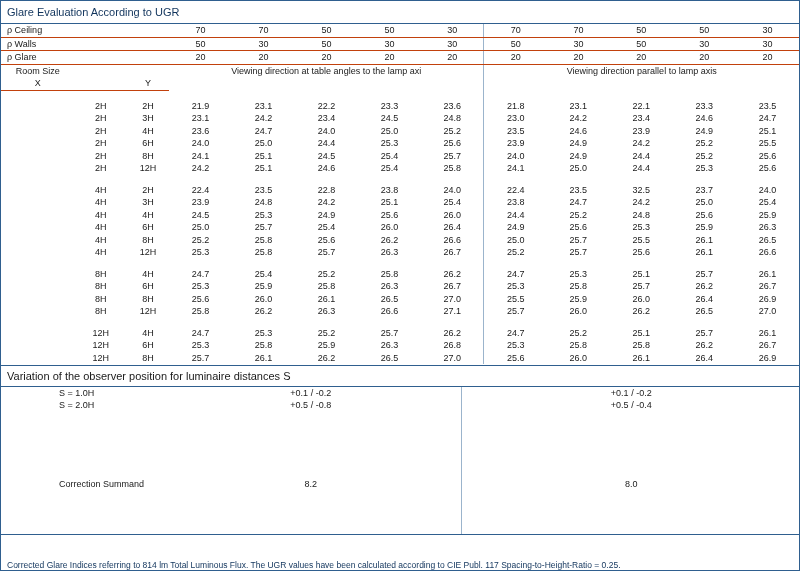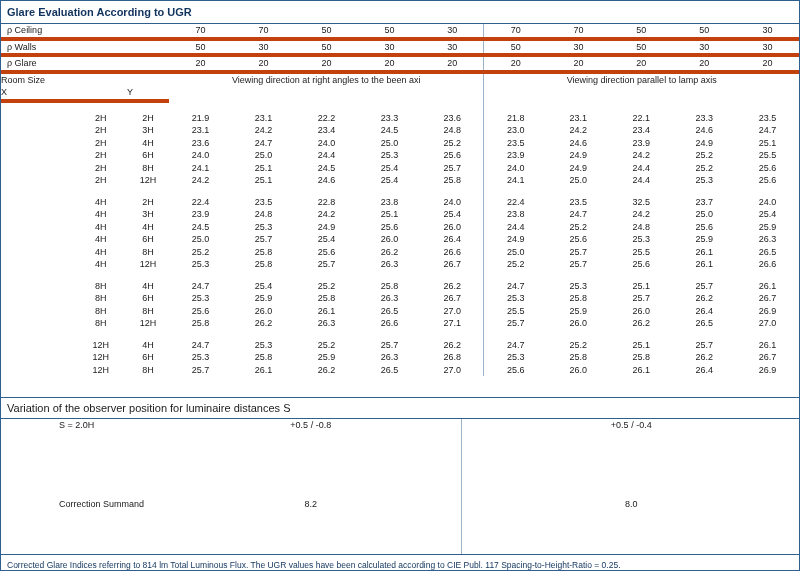--- a/index.html
+++ b/index.html
@@ -17,21 +17,21 @@
   }
   .sheet {
     position: relative;
     width: 800px;
     height: 571px;
     box-sizing: border-box;
     border: 1px solid #2f5f8f;
   }
   .title {
     font-size: 11px;
-    font-weight: bold;
+    font-weight: normal;
     padding: 5px 0 5px 6px;
     color: #11345c;
   }
   .rule {
     height: 1px;
     background: #2f5f8f;
     width: 100%;
   }
   table.grid {
     width: 100%;
@@ -45,51 +45,53 @@
     vertical-align: top;
   }
   .rho-label {
     padding-left: 6px !important;
     white-space: nowrap;
   }
   .num {
     text-align: center;
   }
   .hline td {
-    border-bottom: 4px solid #c2410c;
+    border-bottom: 1px solid #c2410c;
   }
   .vsep {
     border-left: 1px solid #9bb4cc;
   }
   .rho-row td {
     line-height: 14px;
   }
   .section-gap td {
     height: 9px;
   }
   .hdr-rs {
+    text-align: center;
     font-size: 9px;
     margin-left: 48px;
   }
   .hdr-dir {
     text-align: center;
     font-size: 9px;
   }
   .lbl-left {
     padding-left: 58px !important;
     text-align: left;
   }
   .varline {
     padding: 4px 0 4px 6px;
     font-size: 11px;
   }
   .footer {
     padding: 5px 0 0 6px;
     font-size: 8.5px;
     color: #11345c;
+    margin-top: 20px;
   }
   .blockmid {
     text-align: center;
   }
   .spacer-lg td { height: 22px; }
   .bottom-abs {
     position: absolute;
     left: 0;
     right: 0;
     bottom: 0;
@@ -157,21 +159,21 @@
       <td class="num">20</td>
       <td class="num">20</td>
       <td class="num">20</td>
       <td class="num">20</td>
     </tr>
 
     <tr>
       <td class="hdr-rs">Room Size</td>
       <td></td>
           <td></td>
-      <td colspan="5" class="hdr-dir" rowspan="2">Viewing direction at right angles to the been axi</td>
+      <td colspan="5" class="hdr-dir" rowspan="2">Viewing direction at table angles to the lamp axi</td>
       <td colspan="5" class="hdr-dir vsep" rowspan="2">Viewing direction parallel to lamp axis</td>
     </tr>
     <tr class="hline">
       <td class="hdr-rs">X</td>
       <td></td>
       <td class="hdr-rs">Y</td>
     </tr>
 
     <tr class="section-gap">
       <td></td>
@@ -548,20 +550,25 @@
 
     <table class="grid">
       <colgroup>
         <col style="width:70px">
           <col style="width:50px">
           <col style="width:40px">
         <col style="width:300px">
           <col style="width:340px">
       </colgroup>
       <tbody>
+          <tr>
+        <td colspan="3" class="lbl-left">S  =  1.0H</td>
+        <td class="blockmid">+0.1 / -0.2</td>
+        <td class="blockmid vsep">+0.1 / -0.2</td>
+      </tr>
       <tr>
         <td colspan="3" class="lbl-left">S  =  2.0H</td>
         <td class="blockmid">+0.5 / -0.8</td>
         <td class="blockmid vsep">+0.5 / -0.4</td>
       </tr>
       <tr class="spacer-lg">
         <td colspan="3"></td>
             <td></td>
             <td class="vsep"></td>
       </tr>

